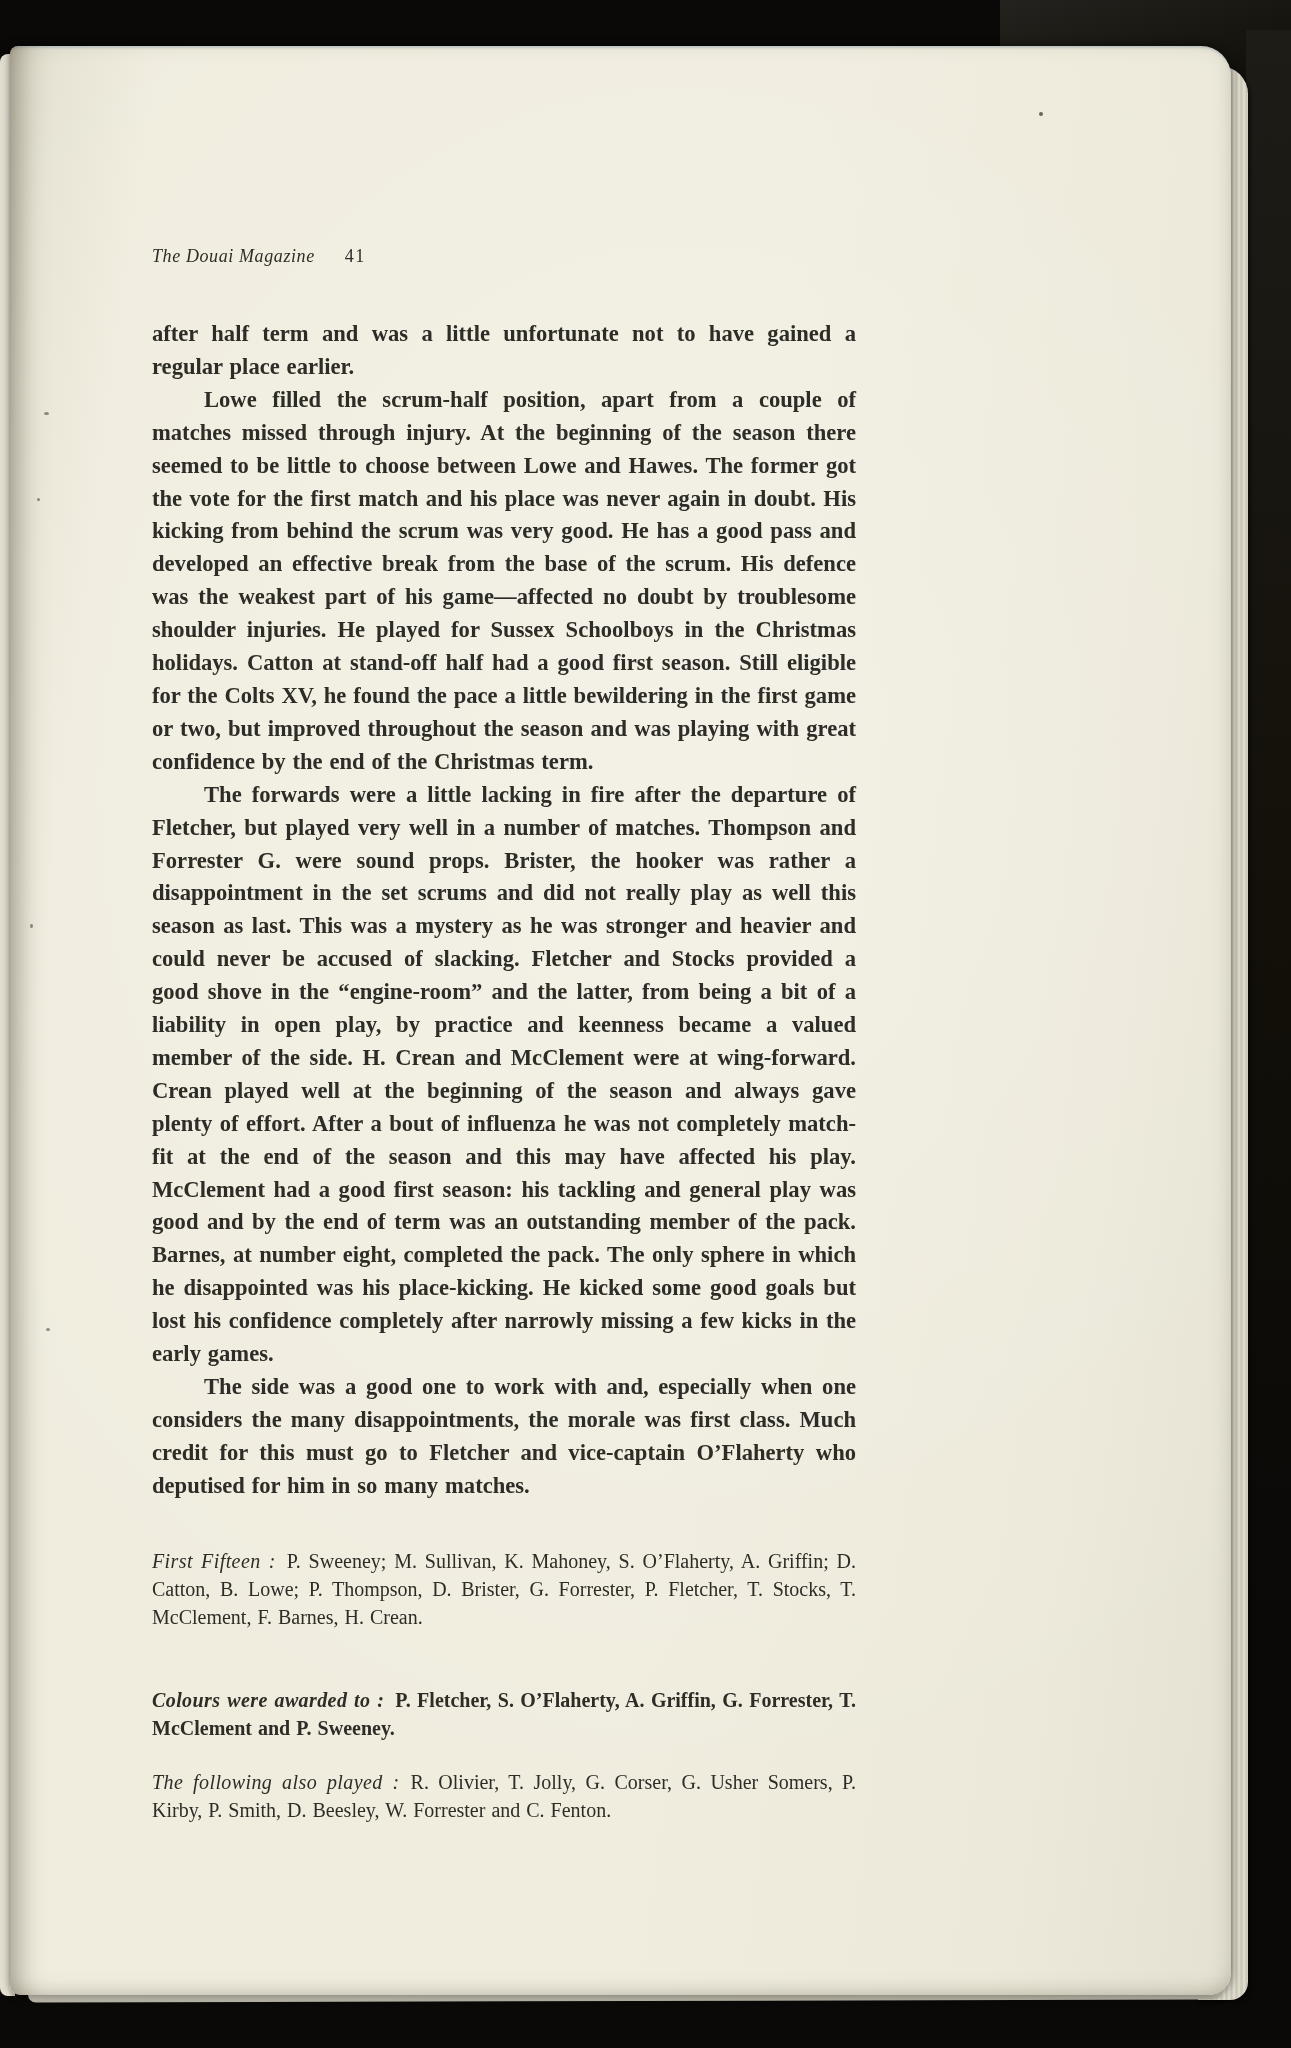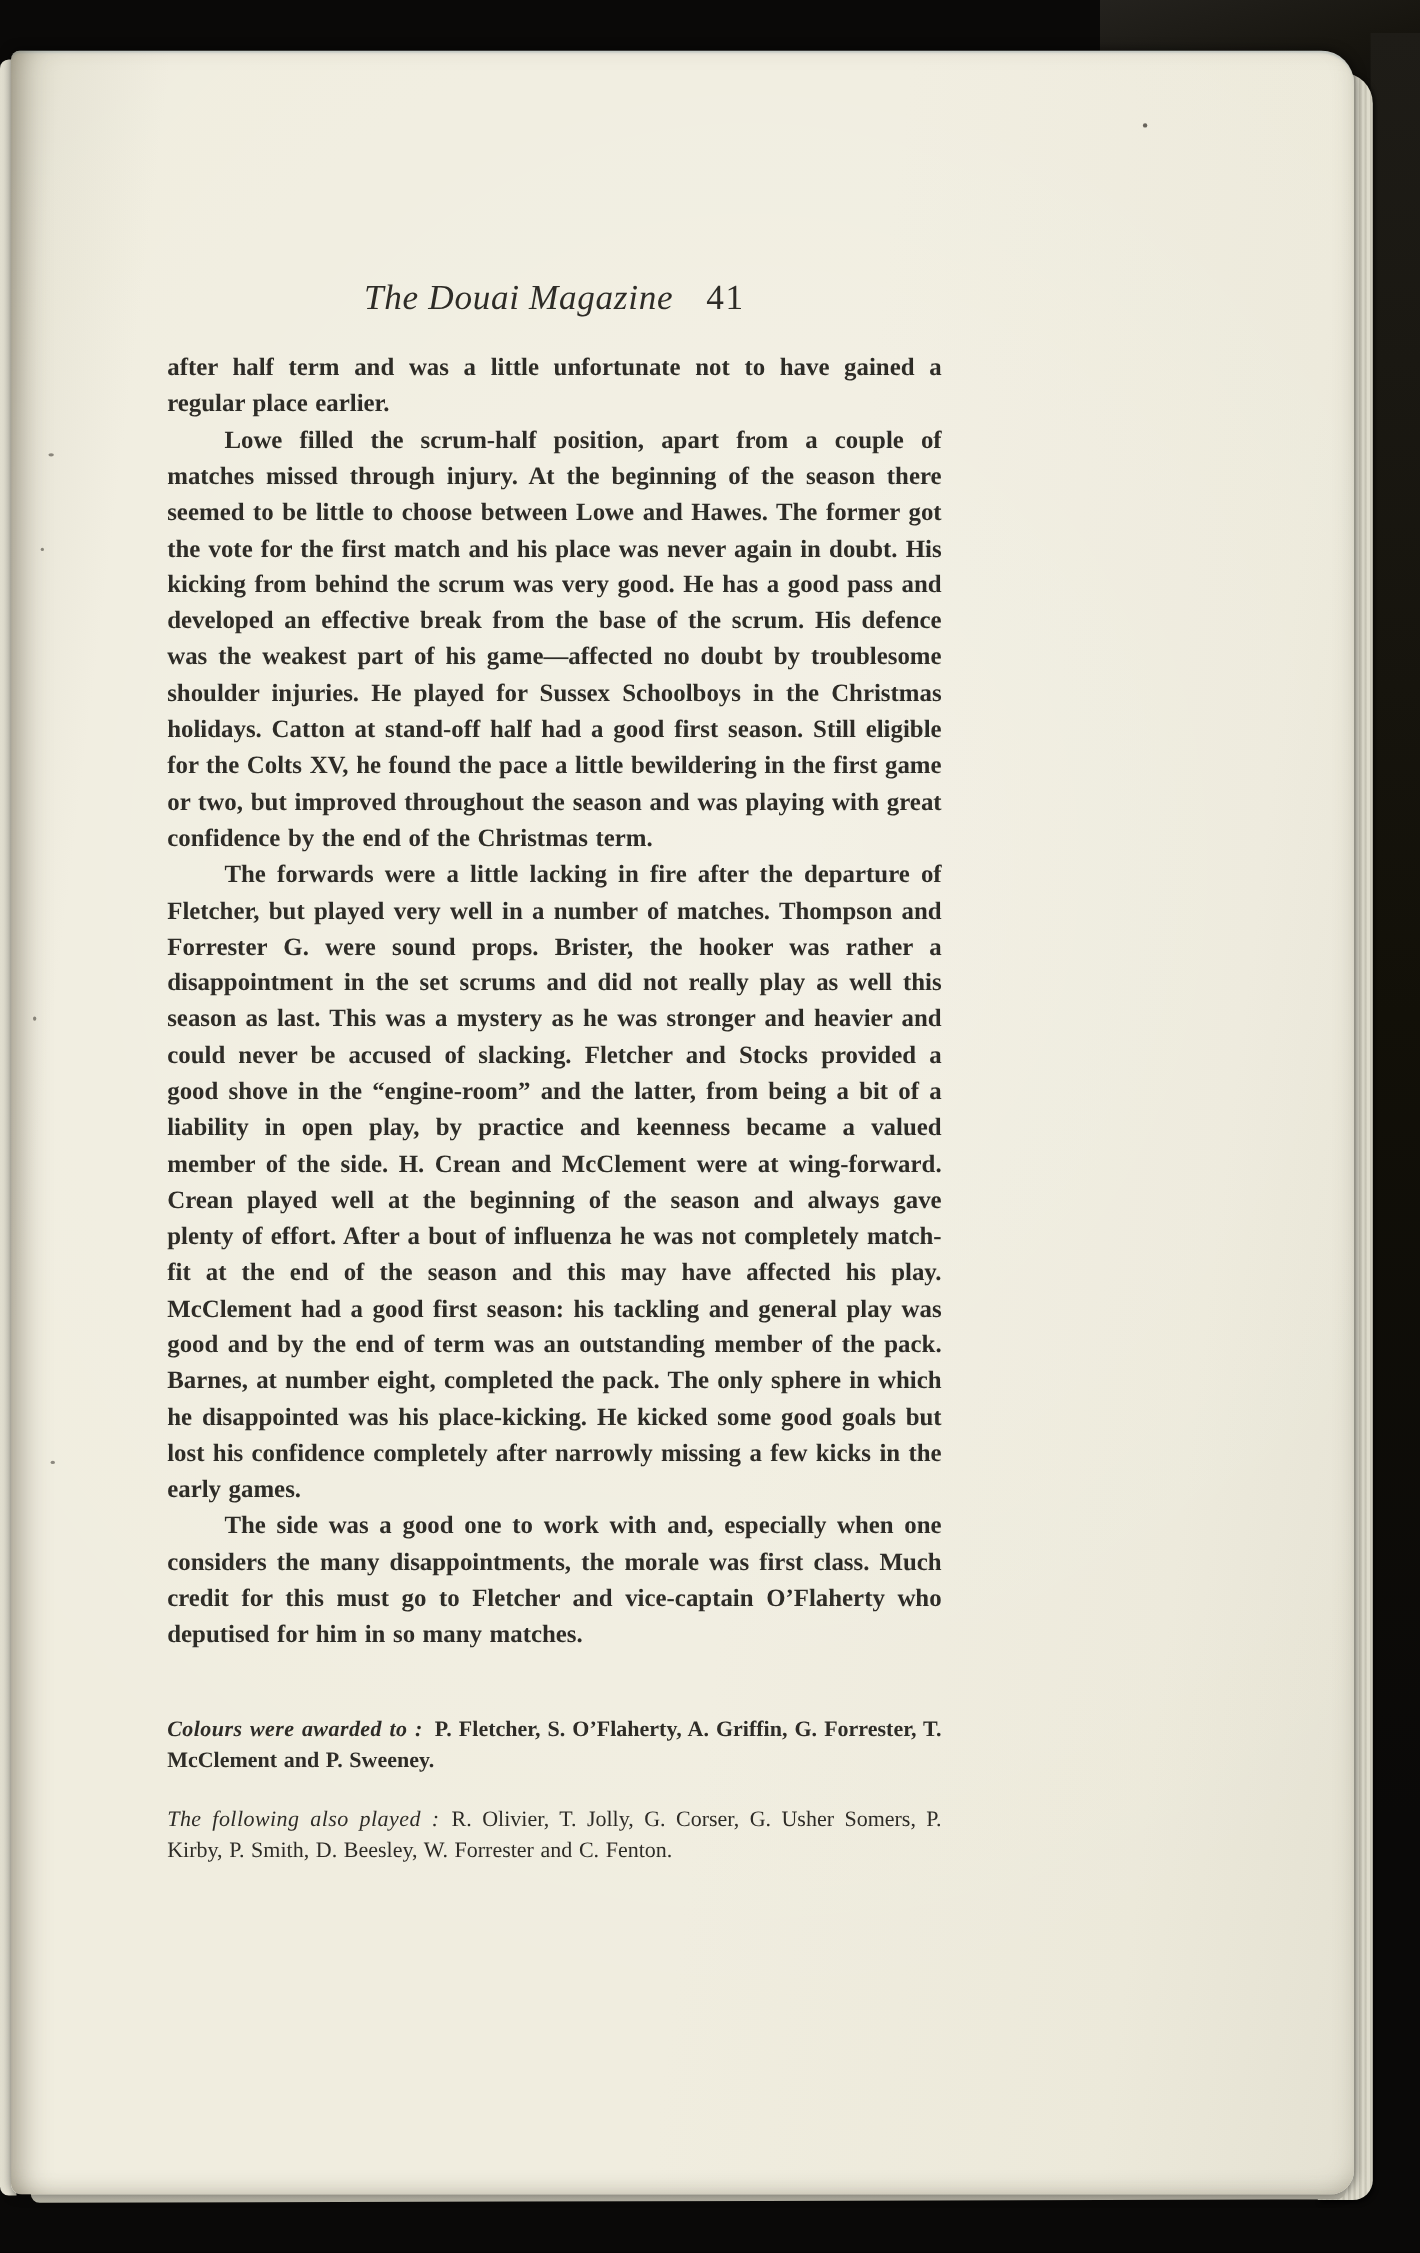--- a/index.html
+++ b/index.html
@@ -47,23 +47,23 @@
       radial-gradient(120% 90% at 55% 38%, rgba(255,255,255,.22), rgba(0,0,0,0) 62%),
       linear-gradient(97deg,#d9d6c6 0%,#e7e4d5 3.5%,#f0eddf 10%,#f0eddf 56%,#ece9da 84%,#e4e1d2 100%);
     border-radius:8px 30px 22px 10px;
     box-shadow:
       inset 22px 0 28px -16px rgba(70,60,40,.5),
       inset 0 3px 2px -1px rgba(150,170,180,.45),
       inset -8px -10px 22px -12px rgba(95,90,70,.35),
       0 0 10px rgba(0,0,0,.55);
   }
   .running-head{
-    position:absolute;left:142px;top:208px;width:704px;
-    text-align:center;
-    font-style:italic;font-size:32px;line-height:32px;
+    position:absolute;left:142px;top:194px;width:704px;
+    text-align:left;
+    font-style:italic;font-size:18px;line-height:32px;
     color:#2e2c27;letter-spacing:.6px;
   }
   .rh-num{font-style:normal;margin-left:30px;letter-spacing:1.5px;}
   .text-col{
     position:absolute;left:142px;top:272px;width:704px;
     font-size:22.6px;line-height:32.9px;color:#2e2c27;
     text-align:justify;
   }
   .body-p{margin:0;text-indent:52px;word-spacing:1.2px;font-weight:bold;}
   .body-p.no-indent{text-indent:0;}
@@ -97,20 +97,21 @@
       <span class="rh-title">The Douai Magazine</span><span class="rh-num">41</span>
     </div>
 
     <div class="text-col">
       <p class="body-p no-indent">after half term and was a little unfortunate not to have gained a regular place earlier.</p>
       <p class="body-p">Lowe filled the scrum-half position, apart from a couple of matches missed through injury. At the beginning of the season there seemed to be little to choose between Lowe and Hawes. The former got the vote for the first match and his place was never again in doubt. His kicking from behind the scrum was very good. He has a good pass and developed an effective break from the base of the scrum. His defence was the weakest part of his game—affected no doubt by troublesome shoulder injuries. He played for Sussex Schoolboys in the Christmas holidays. Catton at stand-off half had a good first season. Still eligible for the Colts XV, he found the pace a little bewildering in the first game or two, but improved throughout the season and was playing with great confidence by the end of the Christmas term.</p>
       <p class="body-p">The forwards were a little lacking in fire after the departure of Fletcher, but played very well in a number of matches. Thompson and Forrester G. were sound props. Brister, the hooker was rather a disappointment in the set scrums and did not really play as well this season as last. This was a mystery as he was stronger and heavier and could never be accused of slacking. Fletcher and Stocks provided a good shove in the “engine-room” and the latter, from being a bit of a liability in open play, by practice and keenness became a valued member of the side. H. Crean and McClement were at wing-forward. Crean played well at the beginning of the season and always gave plenty of effort. After a bout of influenza he was not completely match-fit at the end of the season and this may have affected his play. McClement had a good first season: his tackling and general play was good and by the end of term was an outstanding member of the pack. Barnes, at number eight, completed the pack. The only sphere in which he disappointed was his place-kicking. He kicked some good goals but lost his confidence completely after narrowly missing a few kicks in the early games.</p>
       <p class="body-p">The side was a good one to work with and, especially when one considers the many disappointments, the morale was first class. Much credit for this must go to Fletcher and vice-captain O’Flaherty who deputised for him in so many matches.</p>
 
       <div class="notes">
+        <p class="note"><span class="note-lead">First Fifteen :</span><span class="note-text">P. Sweeney; M. Sullivan, K. Mahoney, S. O’Flaherty, A. Griffin; D. Catton, B. Lowe; P. Thompson, D. Brister, G. Forrester, P. Fletcher, T. Stocks, T. McClement, F. Barnes, H. Crean.</span></p>
         <p class="note gap-lg"><span class="note-lead">Colours were awarded to :</span><span class="note-text">P. Fletcher, S. O’Flaherty, A. Griffin, G. Forrester, T. McClement and P. Sweeney.</span></p>
         <p class="note gap-sm"><span class="note-lead">The following also played :</span><span class="note-text">R. Olivier, T. Jolly, G. Corser, G. Usher Somers, P. Kirby, P. Smith, D. Beesley, W. Forrester and C. Fenton.</span></p>
       </div>
     </div>
 
     <div class="speck sp1"></div>
     <div class="speck sp2"></div>
     <div class="speck sp3"></div>
     <div class="speck sp4"></div>
     <div class="speck sp5"></div>

